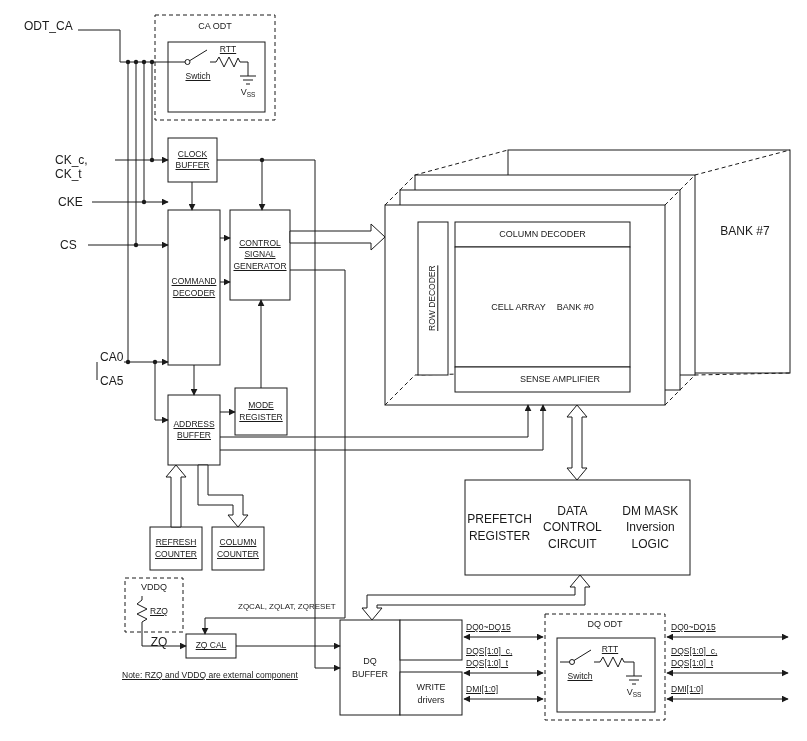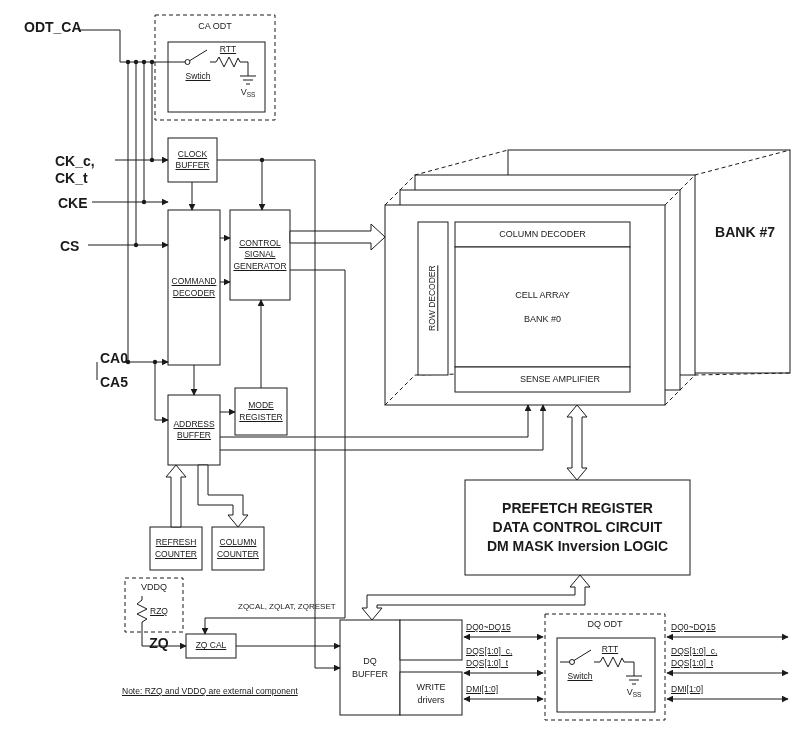--- a/index.html
+++ b/index.html
@@ -4,24 +4,24 @@
 <style>
   * { margin:0; padding:0; box-sizing:border-box; }
   html,body { background:#fff; }
   body { font-family:"Liberation Sans","DejaVu Sans",sans-serif; color:#1a1a1a; }
   .canvas { position:relative; width:807px; height:741px; background:#fff; overflow:hidden; }
   .canvas > svg { position:absolute; left:0; top:0; }
   .lbl { position:absolute; line-height:1.2; white-space:pre-line; }
   .c { text-align:center; }
   .box-label { position:absolute; display:flex; align-items:center; justify-content:center;
                text-align:center; line-height:1.35; }
-  .col { flex-direction:column; }
+  .col { flex-direction:row; }
   .vert { writing-mode:vertical-rl; transform:rotate(180deg); }
   .f8 { font-size:8px; } .f85 { font-size:8.5px;text-decoration:underline; } .f9 { font-size:9px; }
-  .f95 { font-size:14px;font-weight:bold; } 
+  .f95 { font-size:12px; } 
   .sub { font-size:6.5px; vertical-align:-2px; }
 </style>
 </head>
 <body>
 
 <div class="canvas">
 
   <svg width="807" height="741" viewBox="0 0 807 741">
     <defs>
       <marker id="ah" viewBox="0 0 10 10" refX="9" refY="5" markerWidth="7" markerHeight="7" orient="auto">
@@ -199,15 +199,15 @@
   <div class="lbl f85" style="left:466px;top:622px;width:76px">DQ0~DQ15</div>
   <div class="lbl f85" style="left:466px;top:646px;width:76px">DQS[1:0]_c,</div>
   <div class="lbl f85" style="left:466px;top:658px;width:76px">DQS[1:0]_t</div>
   <div class="lbl f85" style="left:466px;top:684px;width:76px">DMI[1:0]</div>
 
   <div class="lbl f85" style="left:671px;top:622px;width:76px">DQ0~DQ15</div>
   <div class="lbl f85" style="left:671px;top:646px;width:76px">DQS[1:0]_c,</div>
   <div class="lbl f85" style="left:671px;top:658px;width:76px">DQS[1:0]_t</div>
   <div class="lbl f85" style="left:671px;top:684px;width:76px">DMI[1:0]</div>
 
-  <div class="lbl f85" style="left:122px;top:686px;width:184px">Note: RZQ and VDDQ are external component</div>
+  <div class="lbl f85" style="left:122px;top:670px;width:184px">Note: RZQ and VDDQ are external component</div>
 
 </div>
 
 </body></html>

